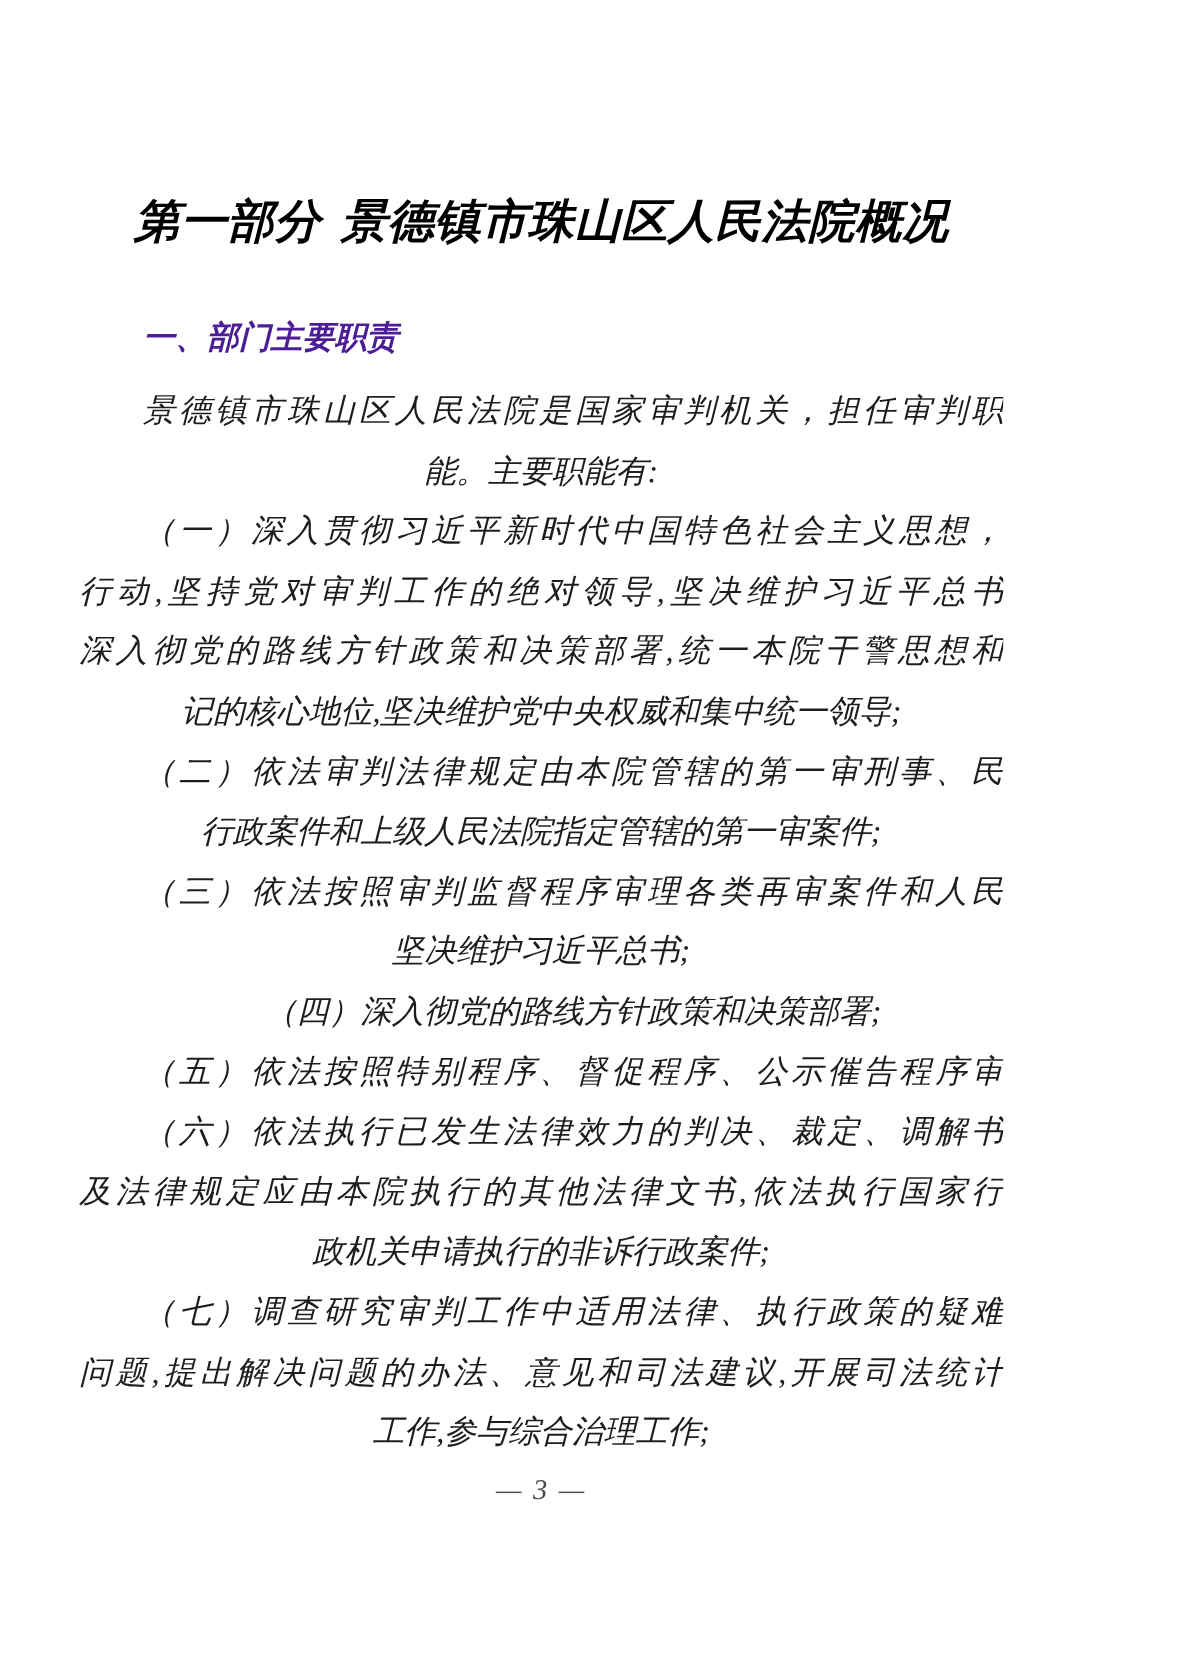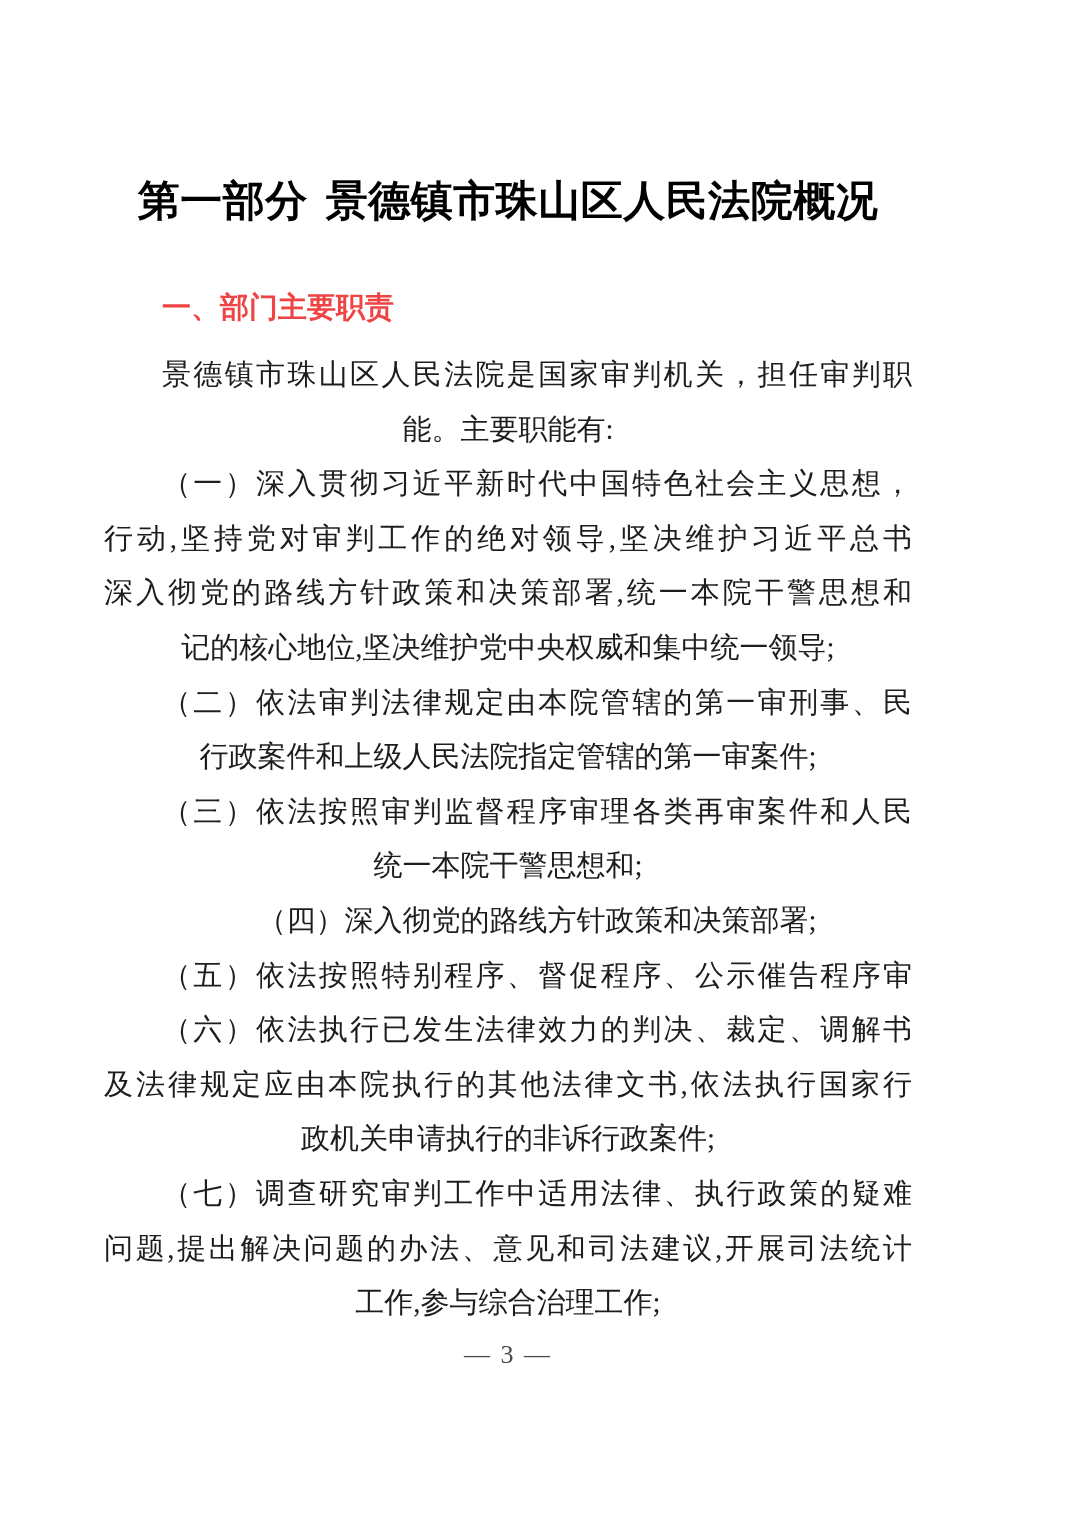--- a/index.html
+++ b/index.html
@@ -7,43 +7,44 @@
     padding: 0;
     background: #ffffff;
   }
   .page {
     position: relative;
     width: 1074px;
     height: 1520px;
     background: #ffffff;
     overflow: hidden;
     box-sizing: border-box;
-    padding: 0 162px 0 104px;
+    padding: 0 162px 0 72px;
     color: #1d1d1d;
+    font-style: italic;
   }
   .doc-title {
     margin: 175px 0 0 0;
     text-align: center;
     font-family: "Liberation Sans", sans-serif;
     font-weight: 700;
     font-size: 42px;
     line-height: 52px;
     letter-spacing: 0.5px;
     word-spacing: 6px;
     color: #000000;
     white-space: nowrap;
   }
   .section-heading {
     margin: 64px 0 0 0;
     padding-left: 58px;
     font-family: "Liberation Sans", sans-serif;
     font-weight: 700;
     font-size: 29px;
     line-height: 32px;
-    color: #ef4444;
+    color: #4c1d95;
   }
   .text-block {
     margin-top: 24px;
     font-family: "Liberation Serif", serif;
     font-size: 29px;
     color: #1d1d1d;
   }
   .line {
     height: 54.6px;
     line-height: 54.6px;
@@ -84,21 +85,21 @@
   <div class="text-block">
       <div class="line indent just">景德镇市珠山区人民法院是国家审判机关，担任审判职</div>
       <div class="line">能。主要职能有:</div>
       <div class="line indent just">（一）深入贯彻习近平新时代中国特色社会主义思想，</div>
       <div class="line just">行动,坚持党对审判工作的绝对领导,坚决维护习近平总书</div>
       <div class="line just">深入彻党的路线方针政策和决策部署,统一本院干警思想和</div>
       <div class="line">记的核心地位,坚决维护党中央权威和集中统一领导;</div>
       <div class="line indent just">（二）依法审判法律规定由本院管辖的第一审刑事、民</div>
       <div class="line">行政案件和上级人民法院指定管辖的第一审案件;</div>
       <div class="line indent just">（三）依法按照审判监督程序审理各类再审案件和人民</div>
-      <div class="line">统一本院干警思想和;</div>
+      <div class="line">坚决维护习近平总书;</div>
       <div class="line indent">（四）深入彻党的路线方针政策和决策部署;</div>
       <div class="line indent just">（五）依法按照特别程序、督促程序、公示催告程序审</div>
       <div class="line indent just">（六）依法执行已发生法律效力的判决、裁定、调解书</div>
       <div class="line just">及法律规定应由本院执行的其他法律文书,依法执行国家行</div>
       <div class="line">政机关申请执行的非诉行政案件;</div>
       <div class="line indent just">（七）调查研究审判工作中适用法律、执行政策的疑难</div>
       <div class="line just">问题,提出解决问题的办法、意见和司法建议,开展司法统计</div>
       <div class="line">工作,参与综合治理工作;</div>
     </div>
 

